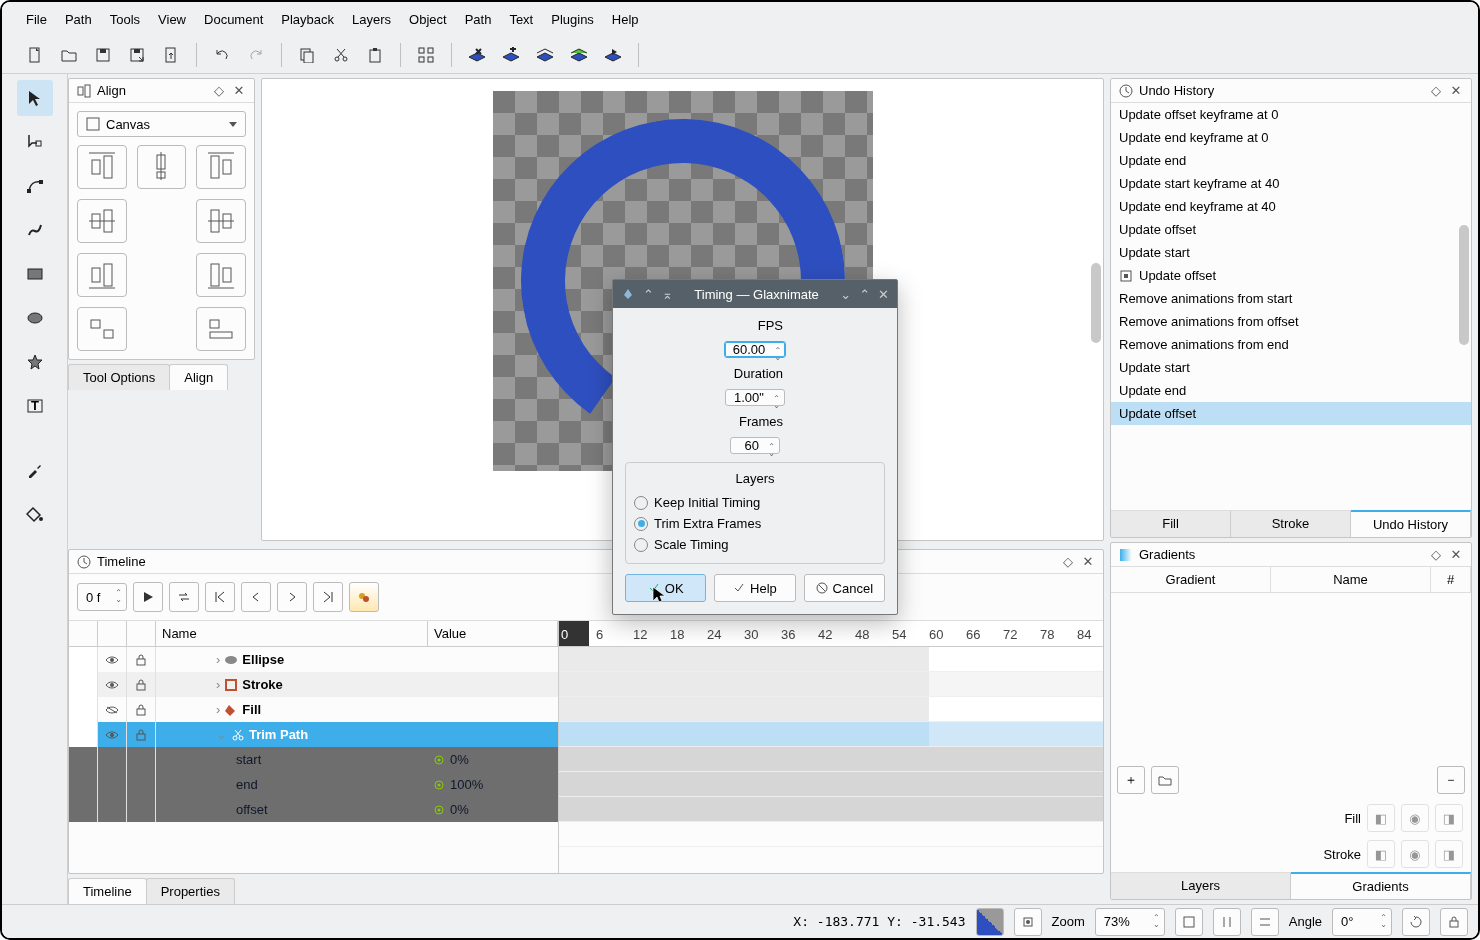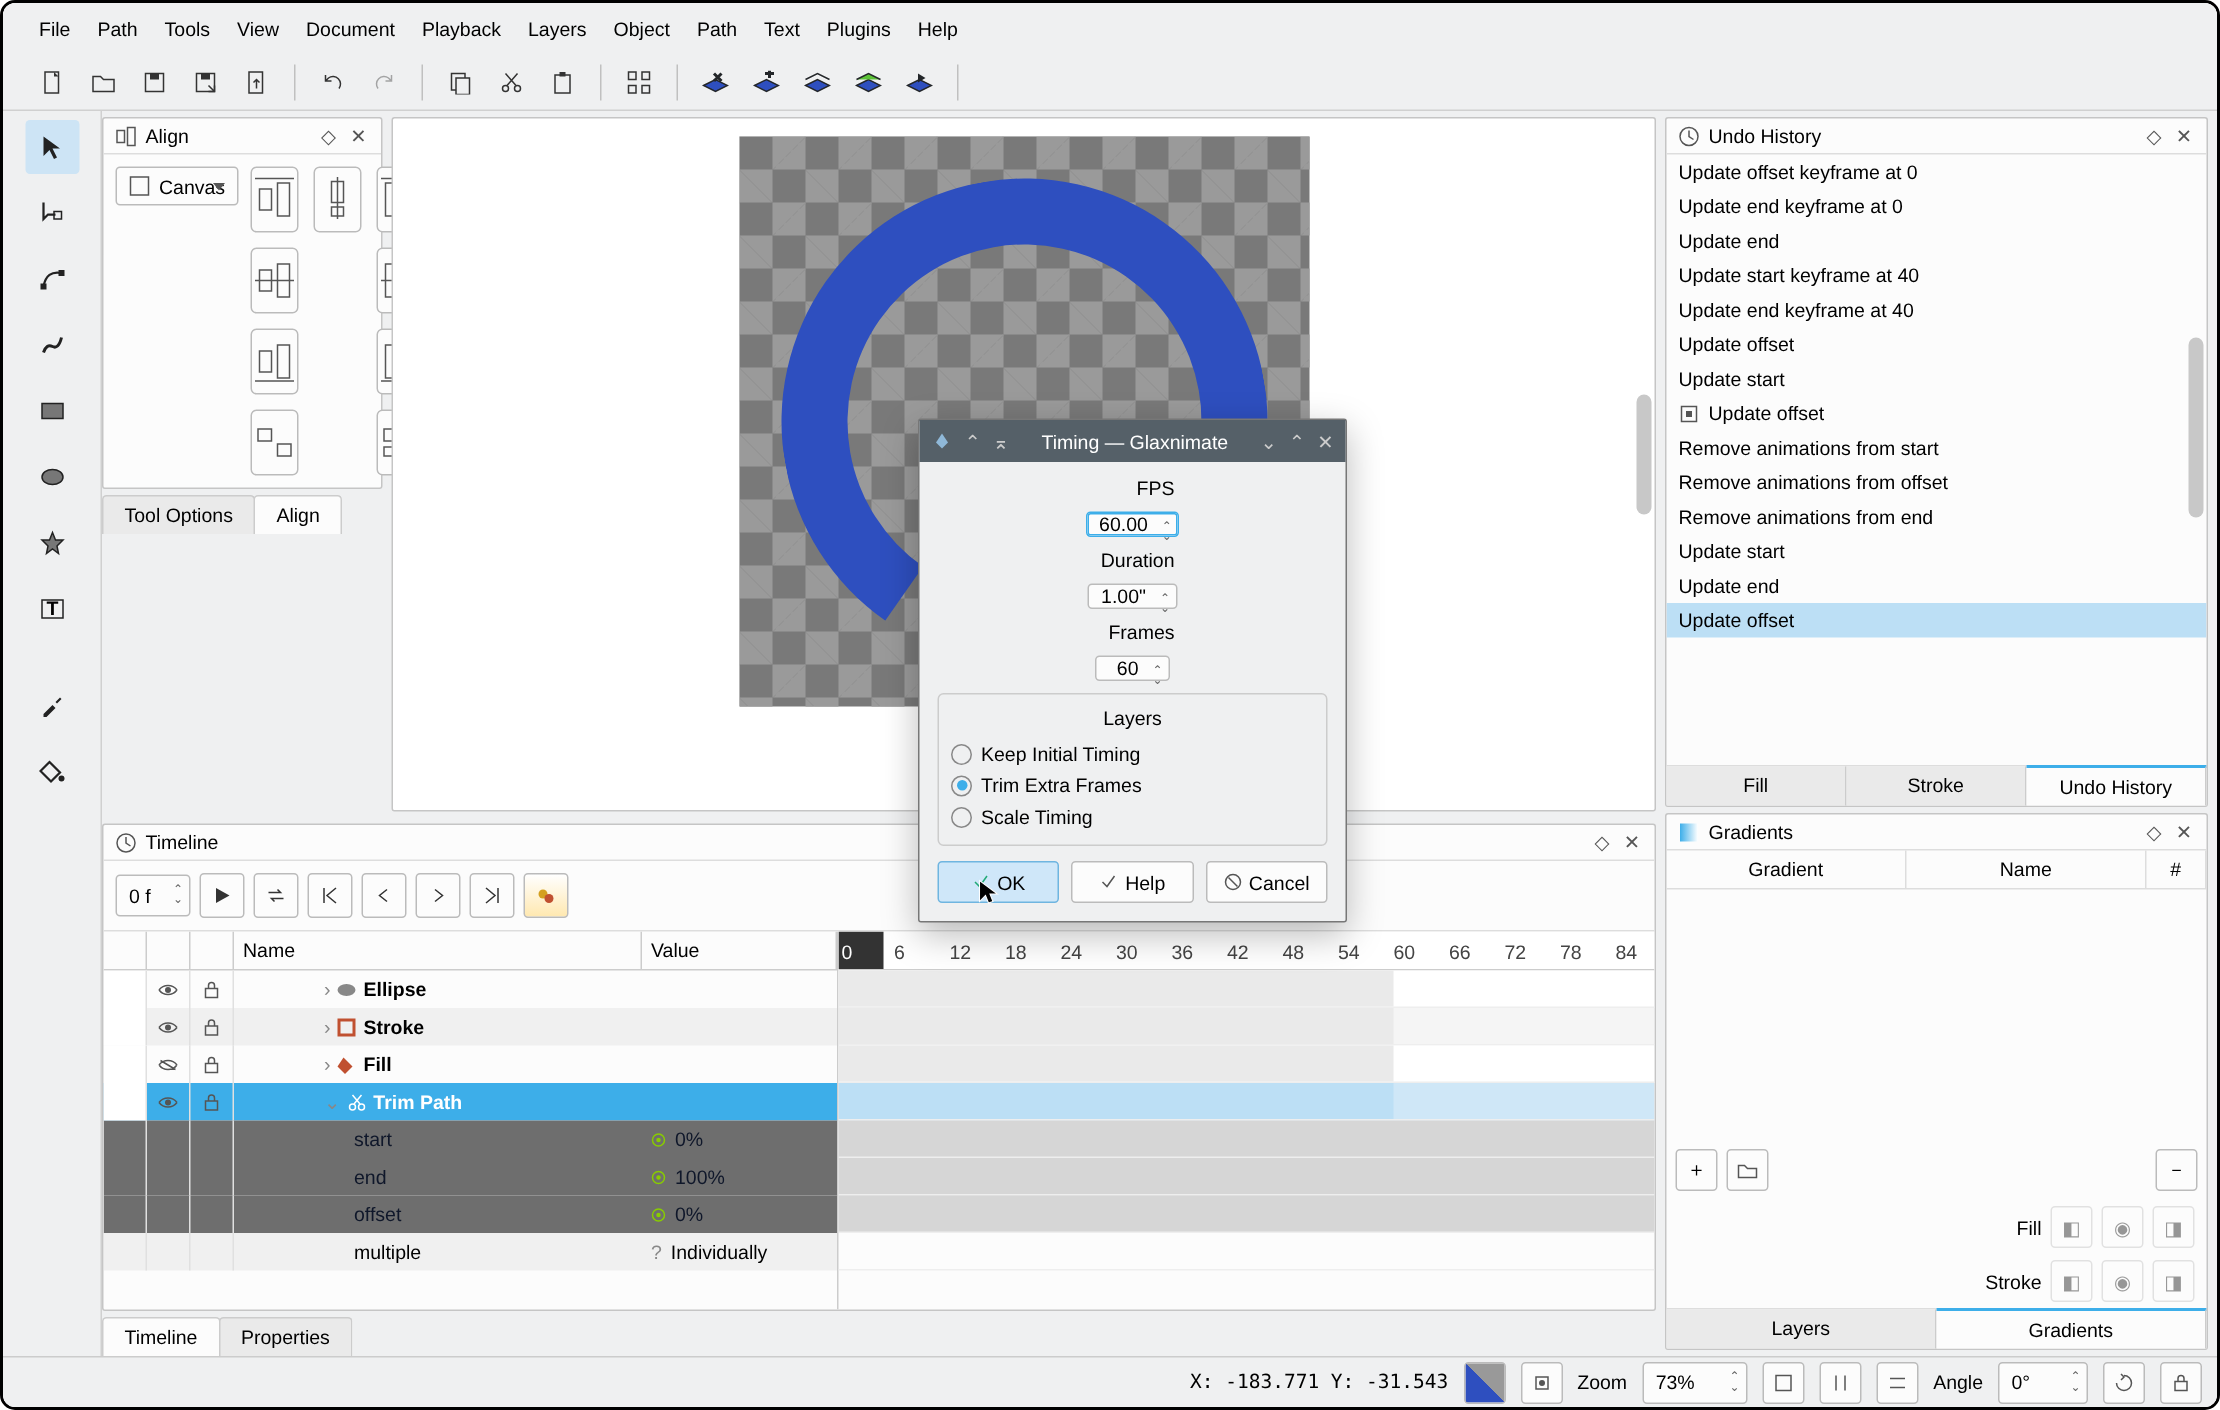--- a/index.html
+++ b/index.html
@@ -20,21 +20,21 @@
 .tool-strip { width: 66px; background: #eff0f1; padding: 6px 0; display: flex; flex-direction: column; align-items: center; gap: 8px; border-right: 1px solid #d0d0d0;}
 .tool { width: 36px; height: 36px; display: flex; align-items: center; justify-content: center; border-radius: 3px; color: #333; }
 .tool.active { background: #cde4f5; }
 
 .center-stack { flex: 1; display: flex; flex-direction: column; min-width: 0; }
 .center-top { flex: 1; display: flex; min-height: 0; }
 .align-panel { width: 187px; border: 1px solid #c5c5c5; background: #fcfcfc; margin: 4px 6px 4px 0; display: flex; flex-direction: column; border-radius: 2px; }
 .panel-hdr { height: 24px; display: flex; align-items: center; gap: 6px; padding: 0 8px; border-bottom: 1px solid #ddd; font-size: 12px; }
 .panel-hdr .spacer { flex: 1; }
 .panel-hdr .ctl { width: 14px; text-align: center; cursor: default; color: #555; }
-.align-body { padding: 8px; display: flex; flex-direction: row; gap: 8px; }
+.align-body { padding: 8px; display: flex; flex-direction: column; gap: 8px; }
 .combo { height: 26px; border: 1px solid #bbb; border-radius: 3px; display: flex; align-items: center; padding: 0 8px; background: #fcfcfc; gap: 6px; position: relative; }
 .combo::after { content: ""; position: absolute; right: 8px; width: 0; height: 0; border-left: 4px solid transparent; border-right: 4px solid transparent; border-top: 5px solid #555; }
 .align-grid { display: grid; grid-template-columns: repeat(3,1fr); gap: 10px; }
 .align-cell { height: 44px; border: 1px solid #bbb; border-radius: 4px; background: #fcfcfc; display: flex; align-items: center; justify-content: center; }
 
 .canvas-wrap { flex: 1; background: #fff; margin: 4px 6px 4px 0; border: 1px solid #c5c5c5; display: flex; align-items: flex-start; justify-content: center; position: relative; border-radius: 2px; overflow: hidden; }
 .checker { width: 380px; height: 380px; margin-top: 12px; background-image: linear-gradient(45deg,#9a9a9a 25%,transparent 25%),linear-gradient(-45deg,#9a9a9a 25%,transparent 25%),linear-gradient(45deg,transparent 75%,#9a9a9a 75%),linear-gradient(-45deg,transparent 75%,#9a9a9a 75%); background-size: 44px 44px; background-position: 0 0,0 22px,22px -22px,-22px 0; background-color: #797979; position: relative; }
 .arc { position: absolute; top: 28px; left: 28px; width: 324px; height: 324px; border: 44px solid #2e4fbf; border-bottom-color: transparent; border-radius: 50%; transform: rotate(-10deg); }
 
 .right-col { width: 368px; display: flex; flex-direction: column; padding: 4px 6px 4px 0; gap: 4px; }
@@ -598,32 +598,20 @@
                   <div class="vc"></div>
                   <div style="flex:1;display:flex;align-items:center;gap:4px;padding-left:80px">
                     <span style="font-weight:normal">offset</span>
                   </div>
                   <div style="width:130px;display:flex;align-items:center;gap:6px;padding:0 6px;height:100%;">
                     <svg width="10" height="10">
                       <circle cx="5" cy="5" r="4" fill="none" stroke="#8c0"></circle>
                       <circle cx="5" cy="5" r="1.5" fill="#8c0"></circle>
                     </svg>
                     <span>0%</span>
-                  </div>
-                </div>
-                <div class="tl-row alt">
-                  <div class="vc"></div>
-                  <div class="vc"></div>
-                  <div class="vc"></div>
-                  <div style="flex:1;display:flex;align-items:center;gap:4px;padding-left:80px">
-                    <span style="font-weight:normal">multiple</span>
-                  </div>
-                  <div style="width:130px;display:flex;align-items:center;gap:6px;padding:0 6px;height:100%;">
-                    <span style="color:#888">?</span>
-                    <span>Individually</span>
                   </div>
                 </div>
               </div>
           </div>
           <div class="tl-right">
             <div class="ruler" id="ruler">
                 <div style="position:absolute;left:0;top:0;width:30px;height:100%;background:#333;color:#fff;text-align:left;padding:6px 2px">0</div>
                 <span style="left: 37px;">6</span>
                 <span style="left: 74px;">12</span>
                 <span style="left: 111px;">18</span>

